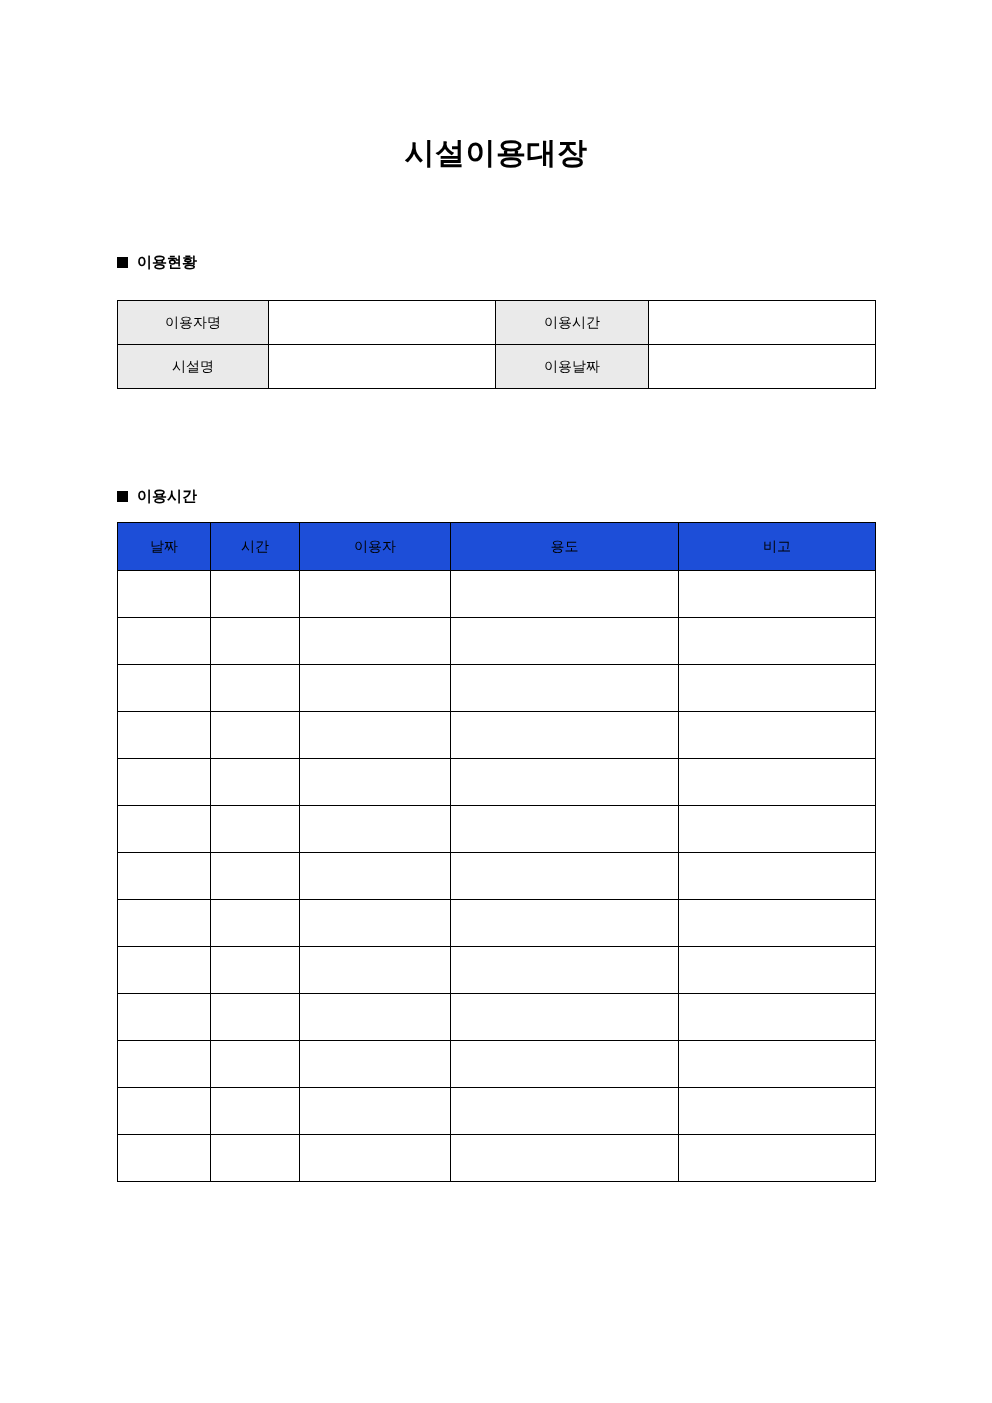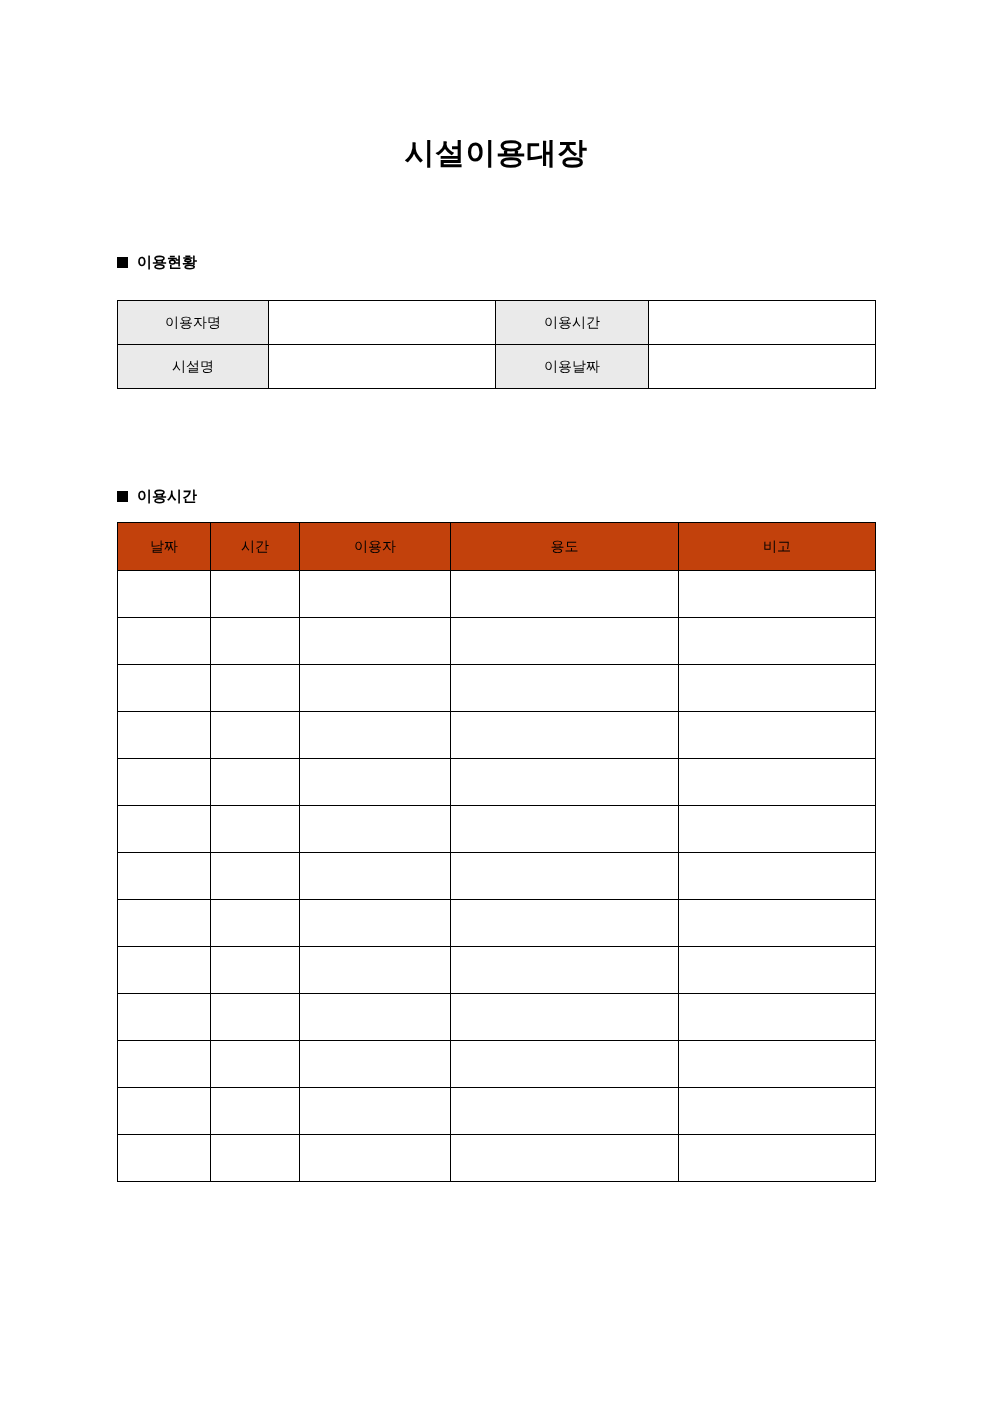--- a/index.html
+++ b/index.html
@@ -100,21 +100,21 @@
   #usage-status-table td { height: 43px; }
 
   
   #usage-log-table {
     left: 117px;
     top: 522px;
     width: 758px;
   }
   #usage-log-table thead th {
     height: 47px;
-    background: #c2410c;
+    background: #1d4ed8;
     font-size: 14px;
     font-weight: normal;
   }
   #usage-log-table tbody td {
     height: 46px;
     background: #ffffff;
   }
 </style>
 </head>
 <body>

